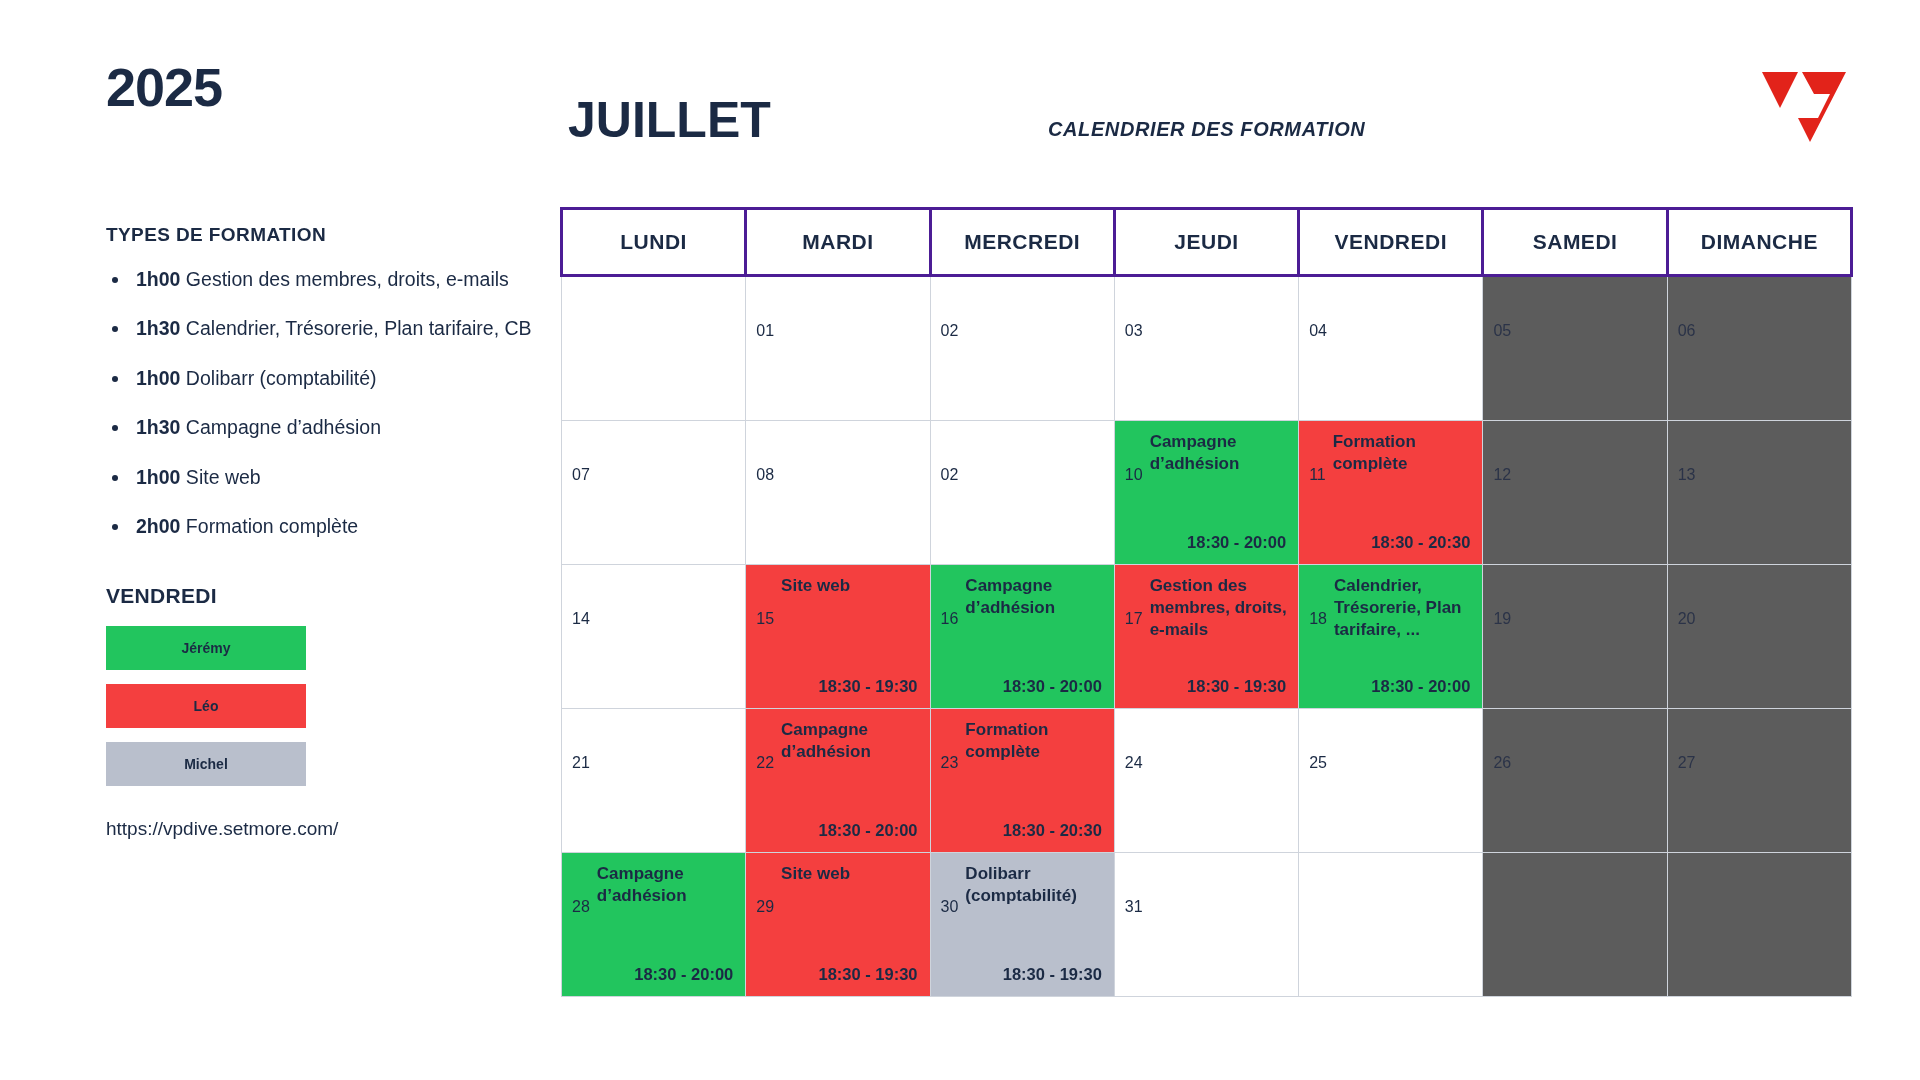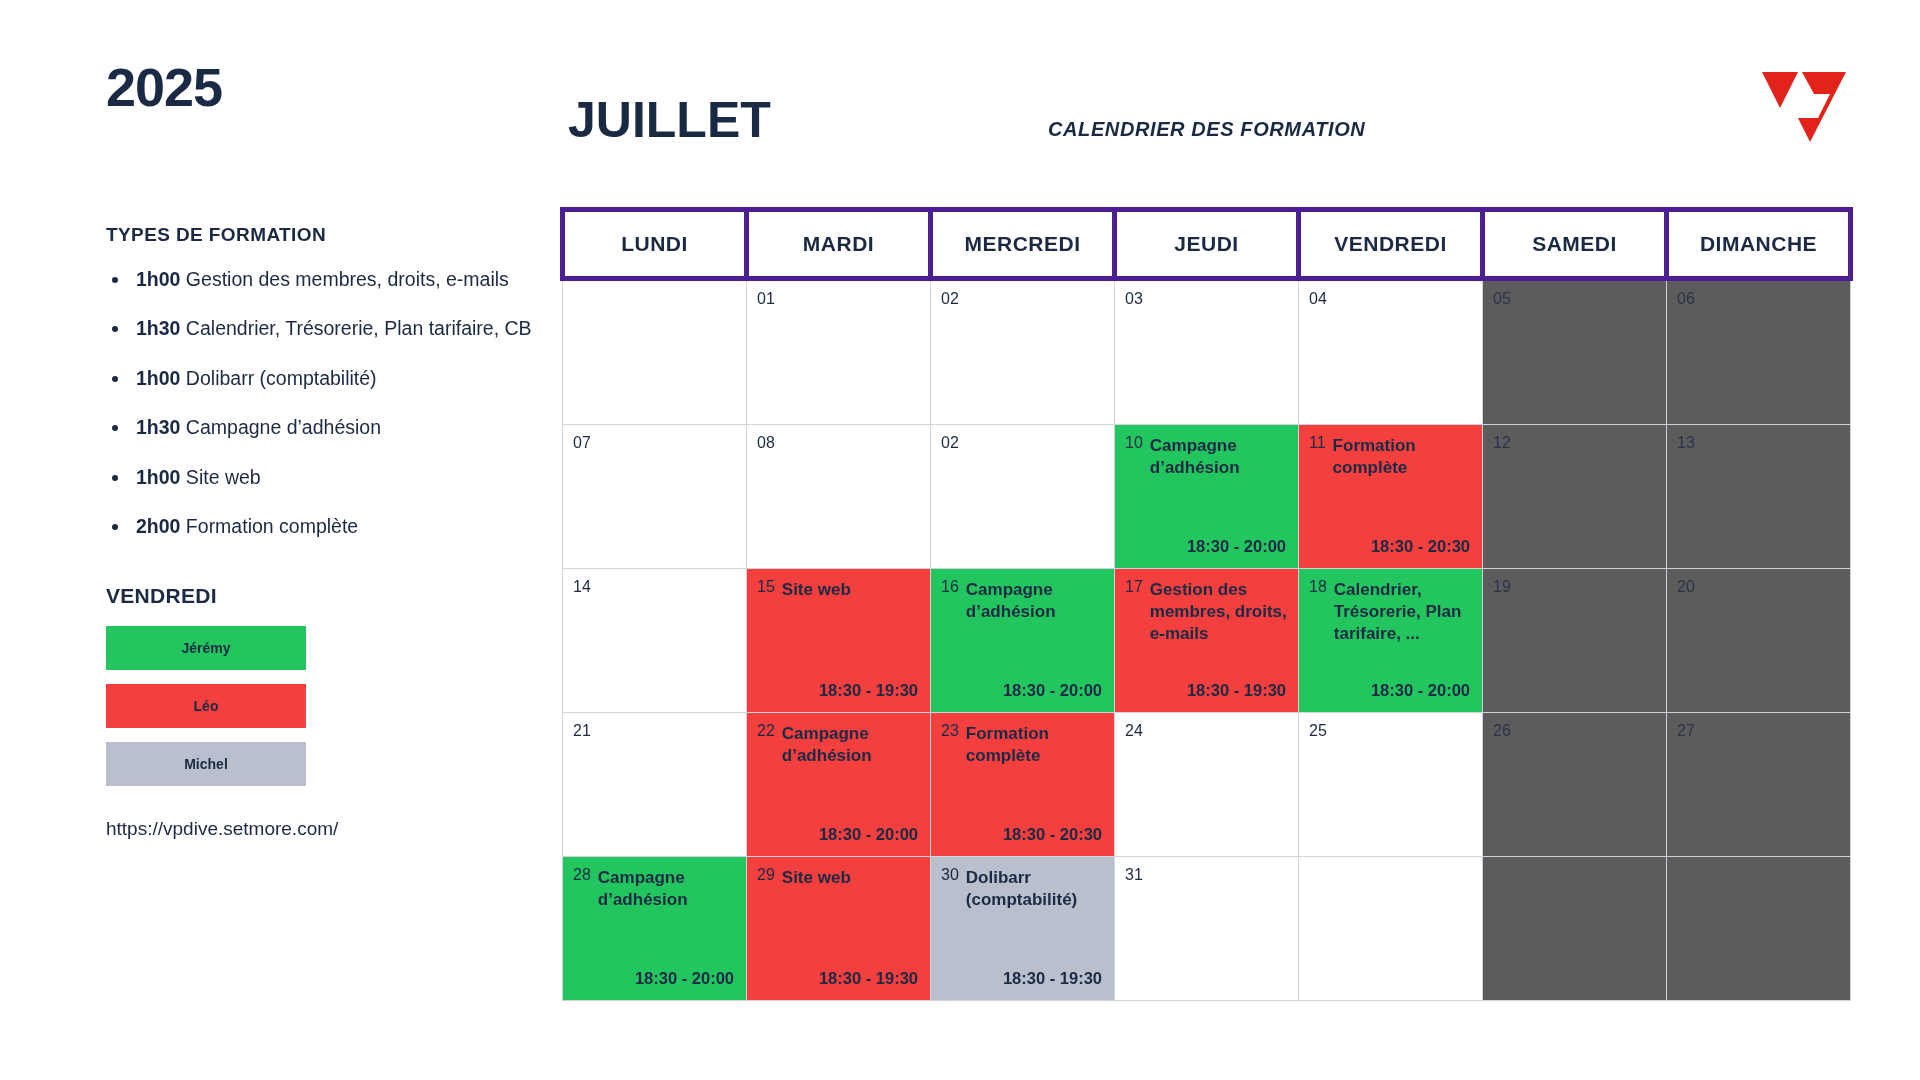--- a/index.html
+++ b/index.html
@@ -128,21 +128,21 @@
   .cal {
     position: absolute;
     left: 560px;
     top: 207px;
     width: 1293px;
     border-collapse: collapse;
     table-layout: fixed;
   }
   .cal th {
     height: 62px;
-    border: 5px solid #4c1d95;
+    border: 3px solid #4c1d95;
     font-size: 21px;
     font-weight: bold;
     letter-spacing: 0.5px;
     color: #1b2a44;
     text-align: center;
     background: #ffffff;
   }
   .cal td {
     height: 143px;
     width: 184.7px;
@@ -154,20 +154,21 @@
   .cell {
     position: relative;
     height: 100%;
     box-sizing: border-box;
     padding: 10px 10px 8px 10px;
   }
   .daynum {
     font-size: 16px;
     color: #1b2a44;
     line-height: 1;
+    margin-top: 36px;
   }
   .cell.has-event .daynum {
     float: left;
     margin-right: 7px;
     font-weight: normal;
   }
   .ev-title {
     font-size: 17px;
     font-weight: bold;
     color: #1b2a44;

